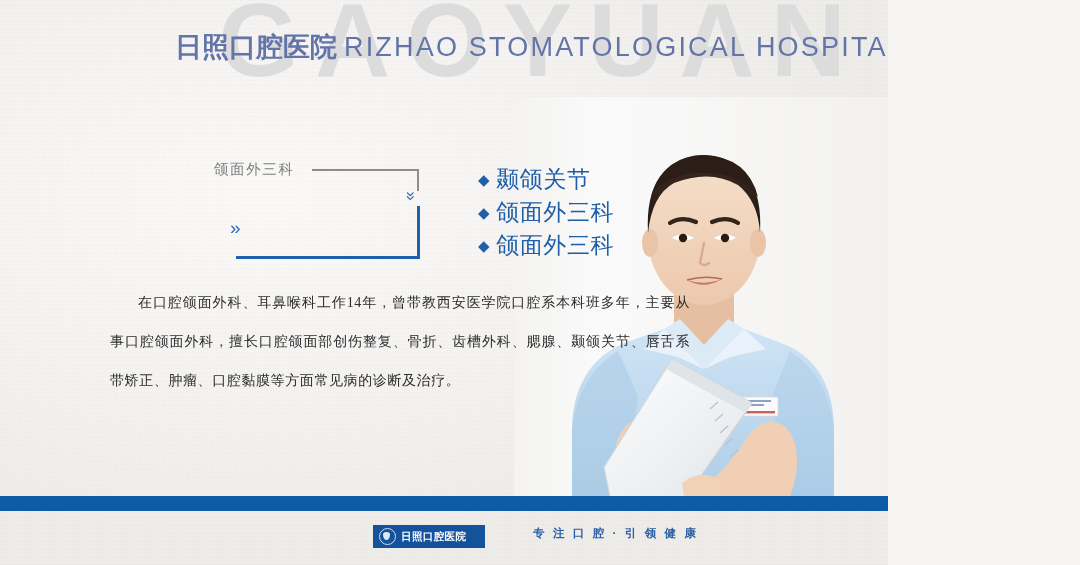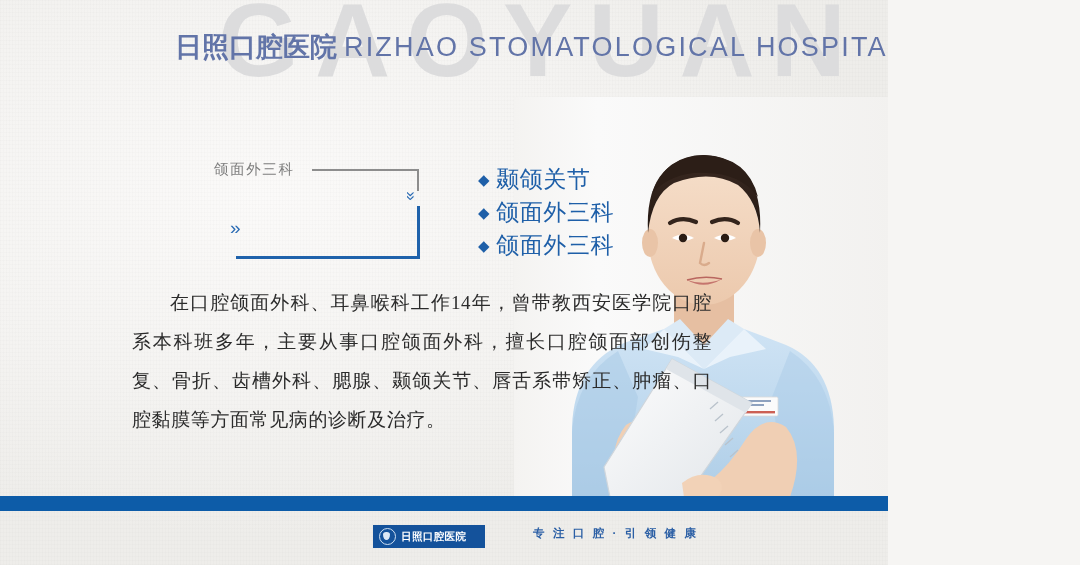--- a/index.html
+++ b/index.html
@@ -187,26 +187,26 @@
   .cred-bullet {
     font-size: 15px;
     margin-right: 6px;
     color: #1e5fa8;
     line-height: 1;
   }
 
   
   .bio {
     position: absolute;
-    left: 132px;
+    left: 110px;
     top: 283px;
     width: 580px;
     z-index: 4;
     font-family: "Liberation Serif", serif;
-    font-size: 19px;
+    font-size: 14px;
     line-height: 39px;
     color: #2b2b2b;
     text-align: justify;
     text-indent: 2em;
     letter-spacing: 0.6px;
   }
 
   
   .blue-bar {
     position: absolute;

